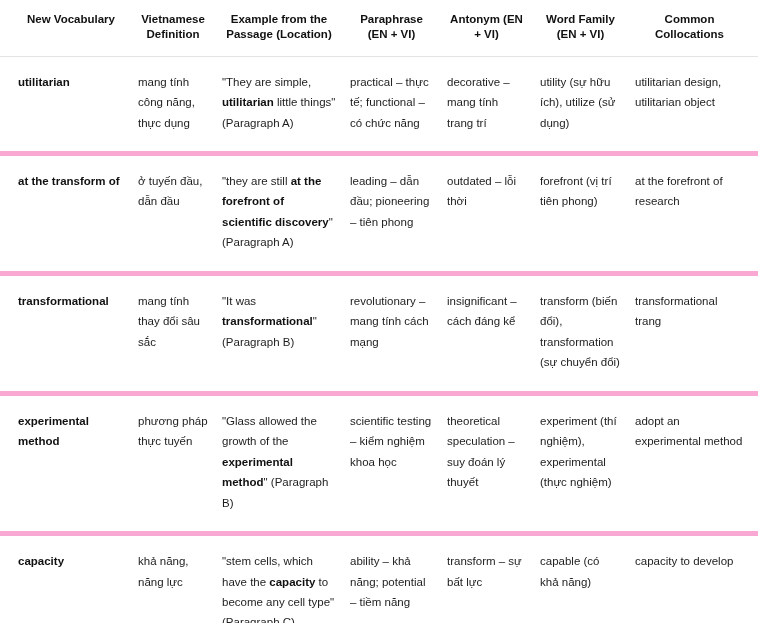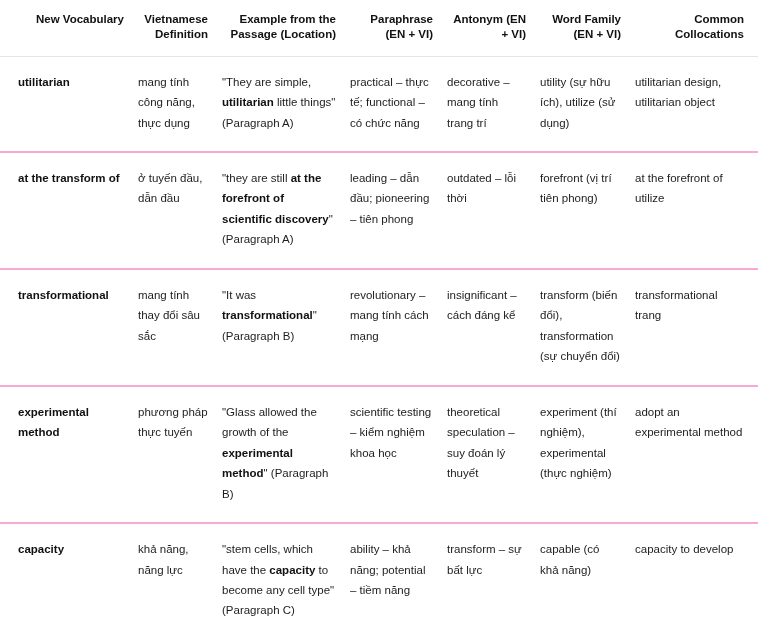--- a/index.html
+++ b/index.html
@@ -47,39 +47,39 @@
   }
   .vocab-table col.c0 { width: 138px; }
   .vocab-table col.c1 { width: 84px; }
   .vocab-table col.c2 { width: 128px; }
   .vocab-table col.c3 { width: 97px; }
   .vocab-table col.c4 { width: 93px; }
   .vocab-table col.c5 { width: 95px; }
   .vocab-table col.c6 { width: 123px; }
 
   .vocab-table thead th {
-    text-align: right;
+    text-align: center;
     vertical-align: top;
     font-size: 11.5px;
     font-weight: bold;
     line-height: 1.33;
     color: #111111;
     padding: 12px 14px 13px 0;
     border-bottom: 1px solid #e4e4e4;
     background: transparent;
   }
   .vocab-table thead th.first { padding-left: 18px; }
 
   .vocab-table tbody td {
     vertical-align: top;
     font-size: 11.5px;
     line-height: 1.78;
     color: #1d1d1d;
     padding: 15px 14px 18px 0;
-    border-bottom: 2px solid #f9a8d4;
+    border-bottom: 5px solid #f9a8d4;
     background: transparent;
   }
   .vocab-table tbody tr:last-child td { border-bottom: 1px solid #e9e9e9; }
   .vocab-table tbody td.first {
     padding-left: 18px;
     font-weight: bold;
     color: #111111;
   }
   .cell-text { white-space: pre-line; }
   .cell-text b { font-weight: bold; color: #111111; }
@@ -121,21 +121,21 @@
           <td><span class="cell-text">utility (sự hữu ích), utilize (sử dụng)</span></td>
           <td><span class="cell-text">utilitarian design, utilitarian object</span></td>
         </tr>
         <tr>
           <td class="first"><span class="cell-text">at the transform of</span></td>
           <td><span class="cell-text">ở tuyến đầu, dẫn đầu</span></td>
           <td><span class="cell-text">"they are still <b>at the forefront of scientific discovery</b>" (Paragraph A)</span></td>
           <td><span class="cell-text">leading – dẫn đầu; pioneering – tiên phong</span></td>
           <td><span class="cell-text">outdated – lỗi thời</span></td>
           <td><span class="cell-text">forefront (vị trí tiên phong)</span></td>
-          <td><span class="cell-text">at the forefront of utilize</span></td>
+          <td><span class="cell-text">at the forefront of research</span></td>
         </tr>
         <tr>
           <td class="first"><span class="cell-text">transformational</span></td>
           <td><span class="cell-text">mang tính thay đổi sâu sắc</span></td>
           <td><span class="cell-text">"It was <b>transformational</b>" (Paragraph B)</span></td>
           <td><span class="cell-text">revolutionary – mang tính cách mạng</span></td>
           <td><span class="cell-text">insignificant – cách đáng kể</span></td>
           <td><span class="cell-text">transform (biến đổi), transformation (sự chuyển đổi)</span></td>
           <td><span class="cell-text">transformational trang</span></td>
         </tr>

